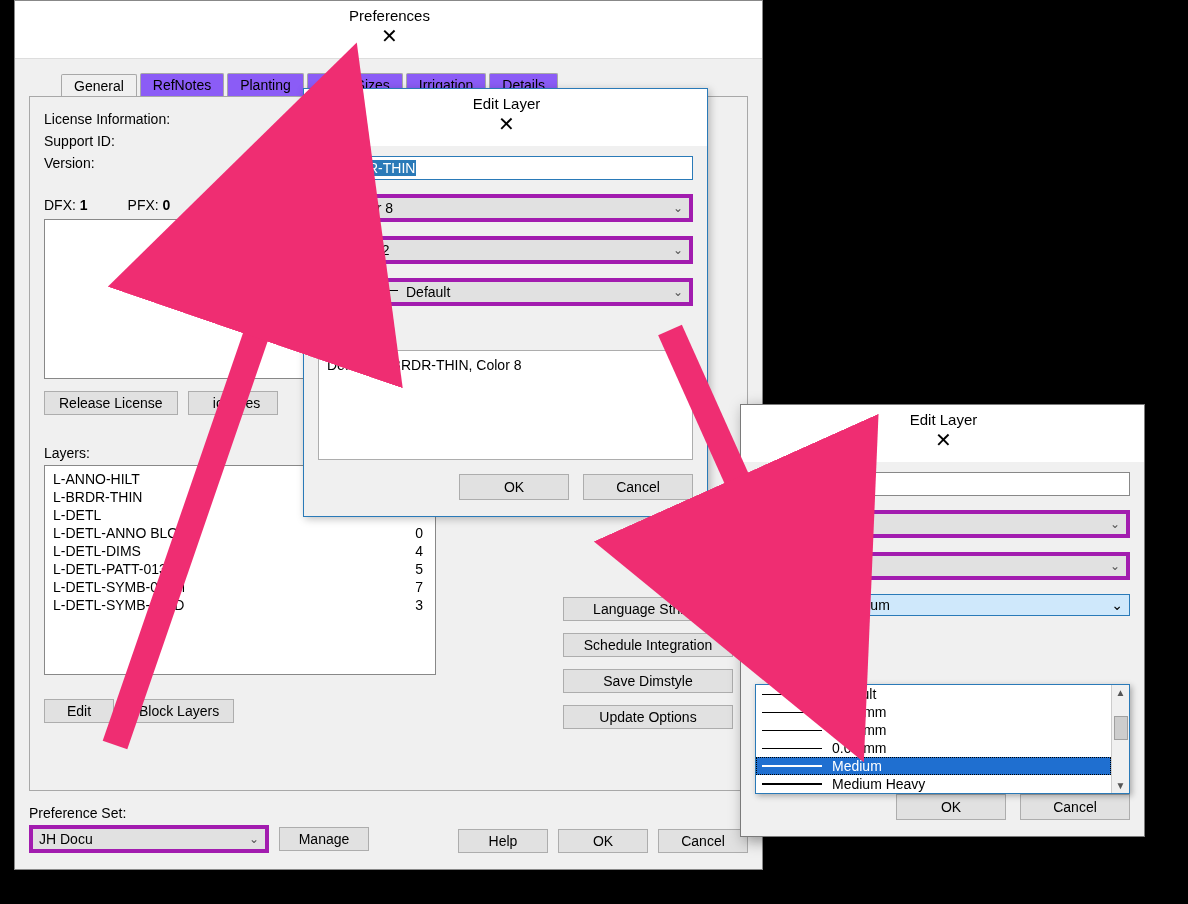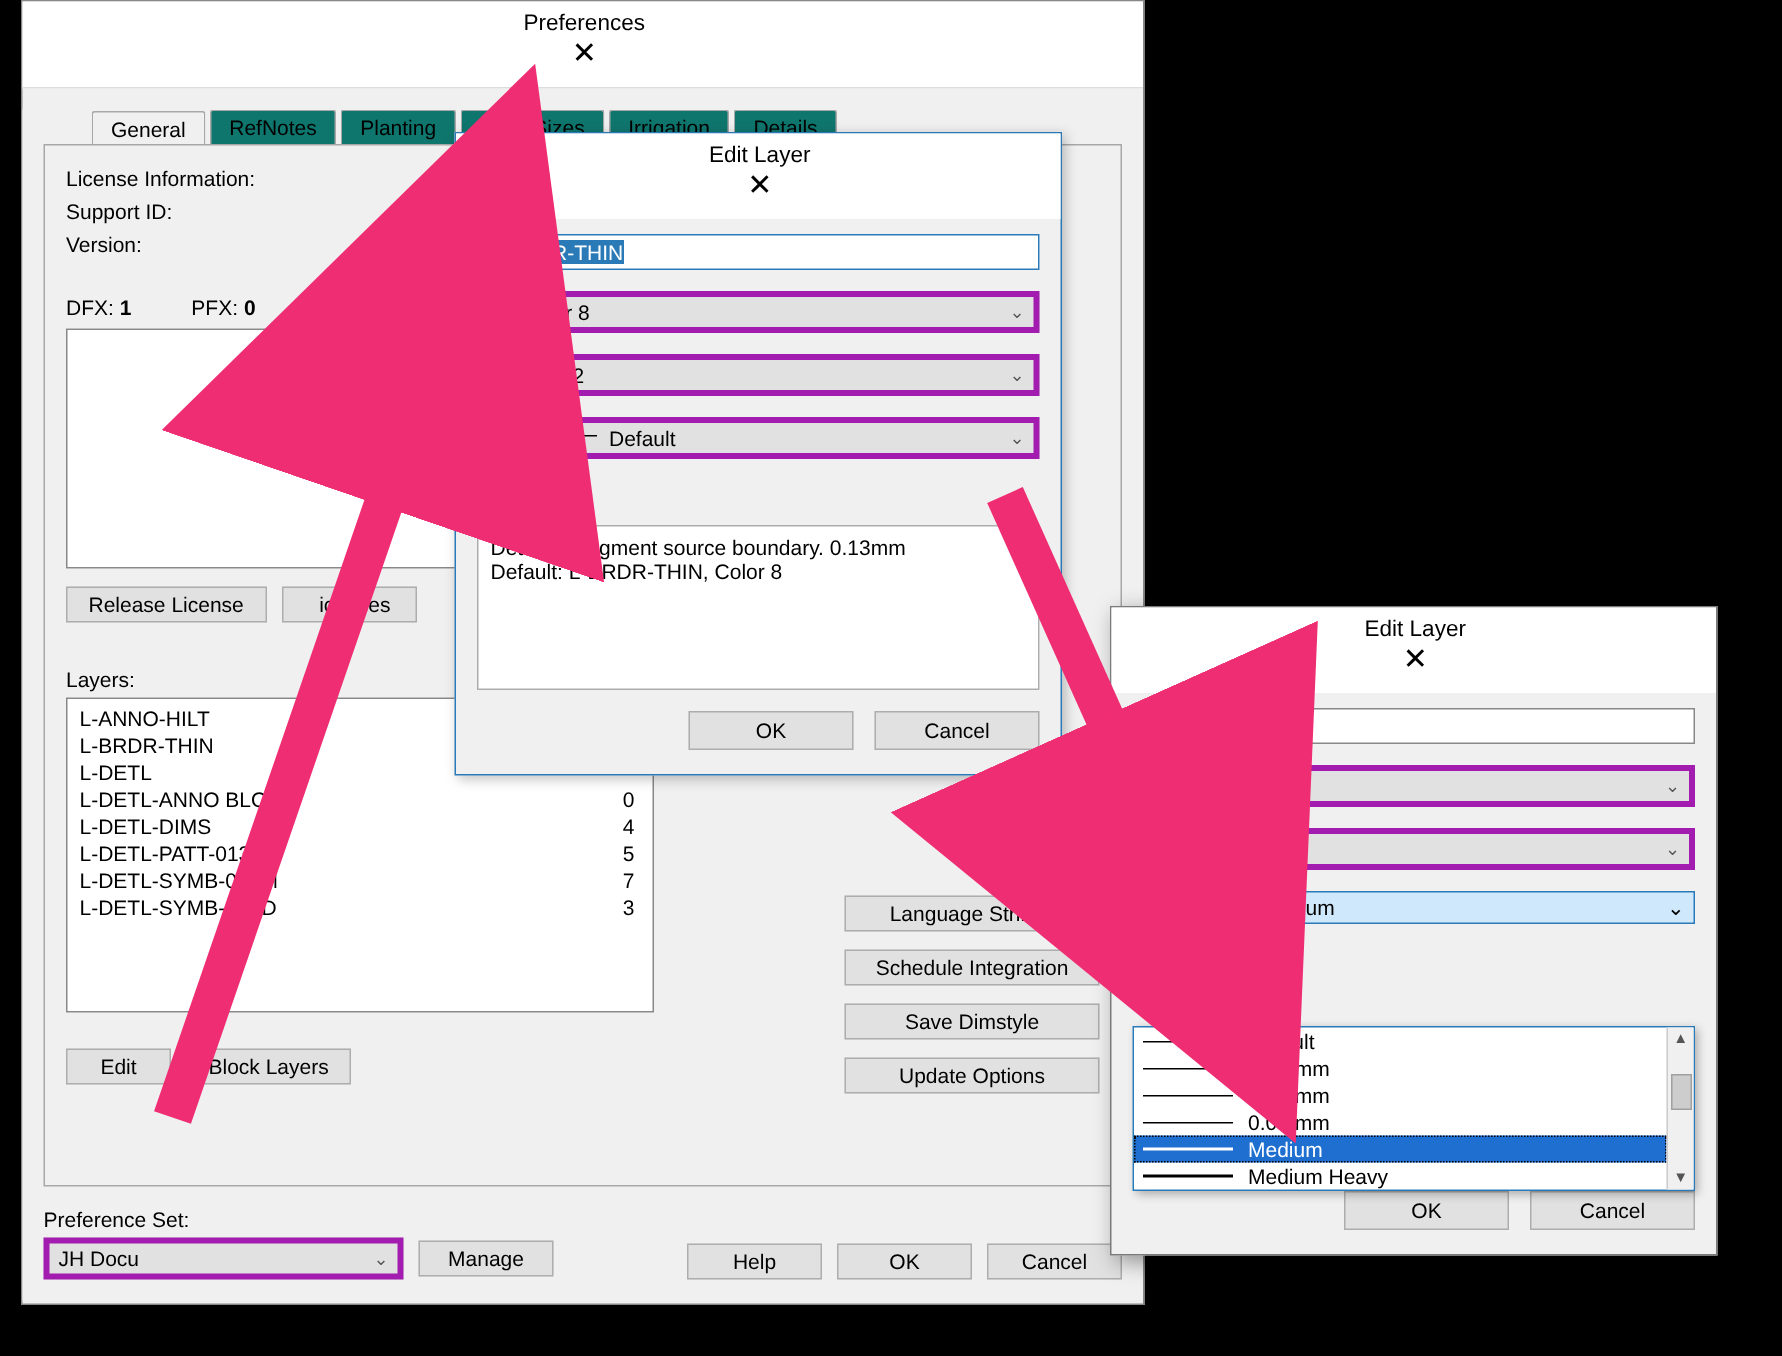--- a/index.html
+++ b/index.html
@@ -9,21 +9,21 @@
   .titlebar { display: flex; align-items: center; justify-content: space-between; padding: 6px 10px 10px 12px; flex-direction: column; }
   .titlebar .title { font-size: 15px; }
   .close-x { font-size: 20px; line-height: 1; padding: 2px 6px; cursor: pointer; }
 
   
   #prefs { left: 14px; top: 0; width: 749px; height: 870px; background:#f0f0f0; }
   #prefs .body { padding: 0 14px 14px 14px; background:#f0f0f0; }
   #prefs .titlebar { background:#fff; border-bottom:1px solid #ddd; }
 
   .tabstrip { display:flex; gap:3px; margin: 14px 0 0 0; padding-left: 32px; }
-  .tab { border:1px solid #a8a8a8; border-bottom:none; padding:3px 12px; background:#0f766e; border-radius:2px 2px 0 0; cursor:pointer; }
+  .tab { border:1px solid #a8a8a8; border-bottom:none; padding:3px 12px; background:#8b5cf6; border-radius:2px 2px 0 0; cursor:pointer; }
   .tab.active { background:#f0f0f0; position:relative; top:1px; }
   .tabpanel { border:1px solid #a8a8a8; padding:14px; background:#f0f0f0; min-height: 695px; position:relative; }
 
   .lbl { display:inline-block; }
   .bigbox { border:1px solid #888; background:#fff; height:160px; }
   .row { display:flex; gap:10px; align-items:center; }
 
   .btn { background:#e1e1e1; border:1px solid #adadad; padding:3px 14px; min-width:90px; text-align:center; cursor:pointer; display:inline-block; }
 
   .layers-box { border:1px solid #888; background:#fff; height:210px; overflow:hidden; padding:4px 0; }
@@ -202,21 +202,20 @@
     </div>
     <div class="select">
       <span><span class="linepreview"></span><span>Default</span></span>
       <span class="chev">⌄</span>
     </div>
     <div class="checkbox">
       <span class="box">✓</span>
       <span>Plot</span>
     </div>
     <div class="desc-box">
-      <div>Detail Enlargment source boundary.  0.13mm</div>
       <div>Default: L-BRDR-THIN, Color 8</div>
     </div>
     <div class="btnrow">
       <span class="btn">OK</span>
       <span class="btn">Cancel</span>
     </div>
   </div>
 </div>
 
 <div id="edit2" class="dialog">

